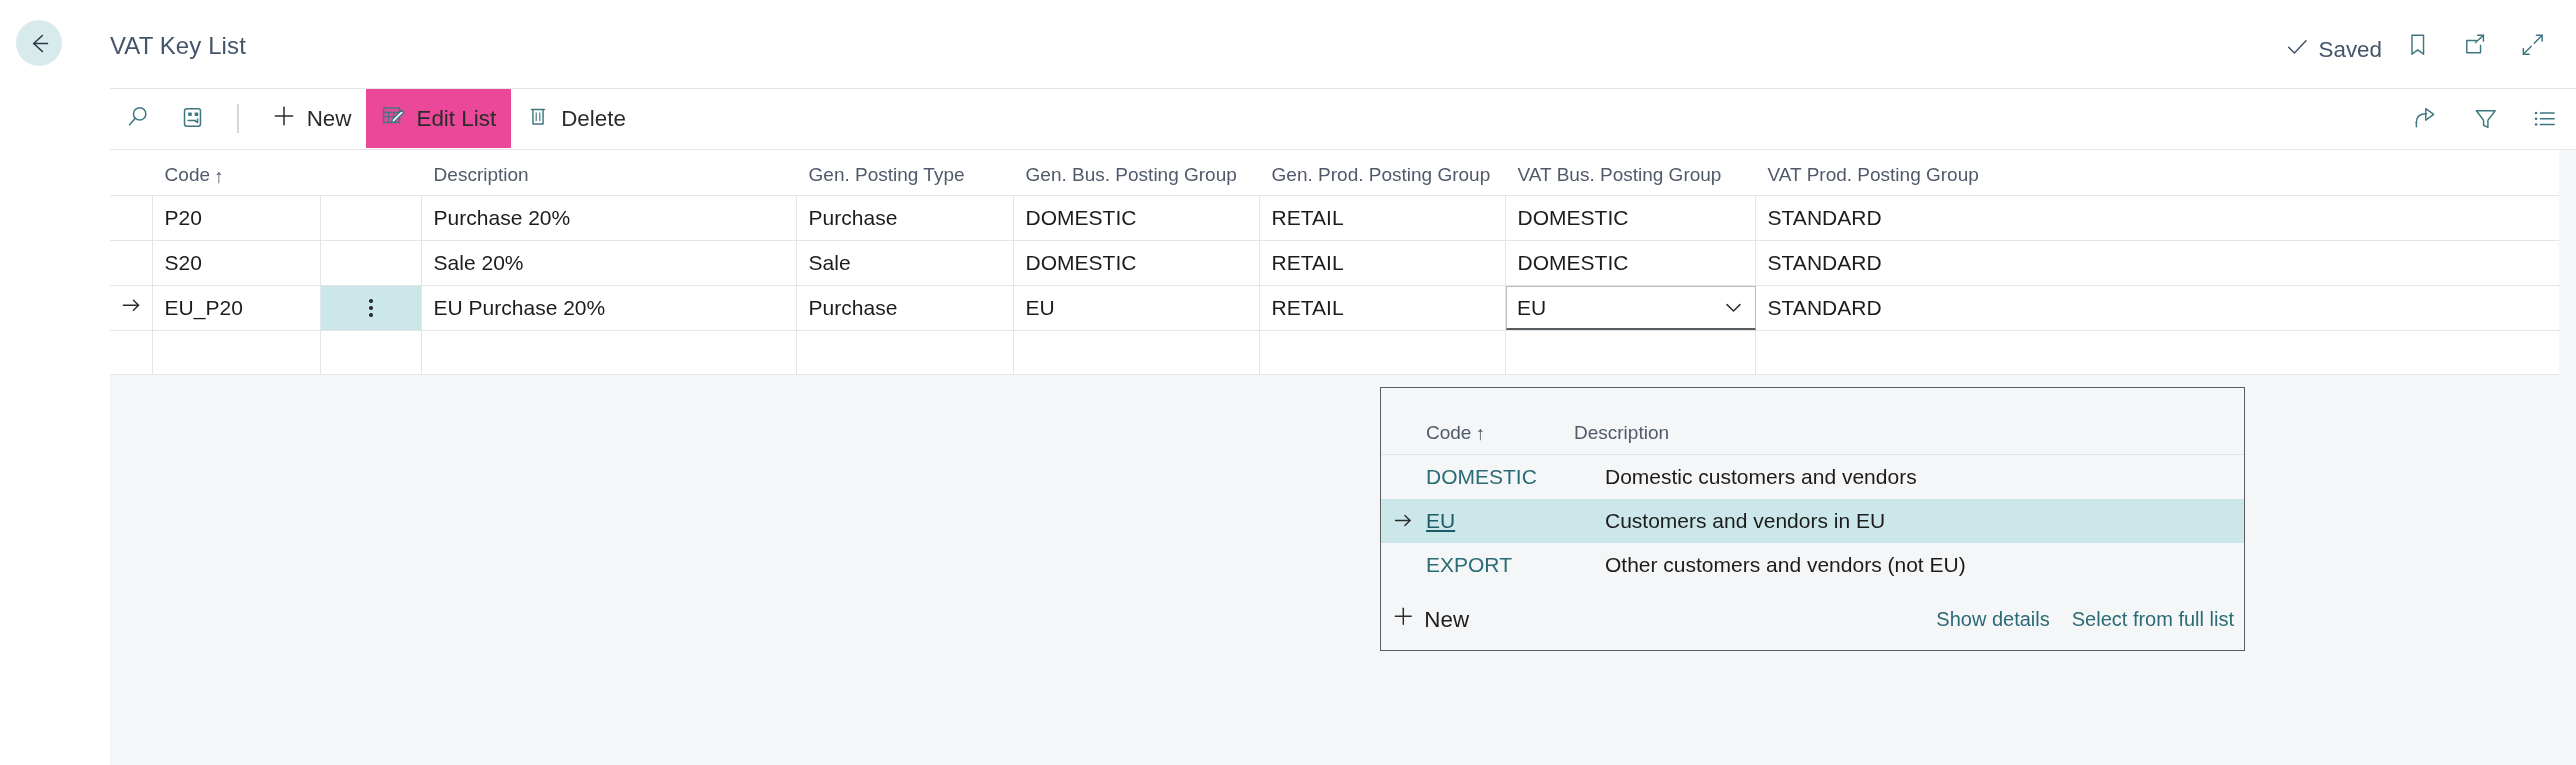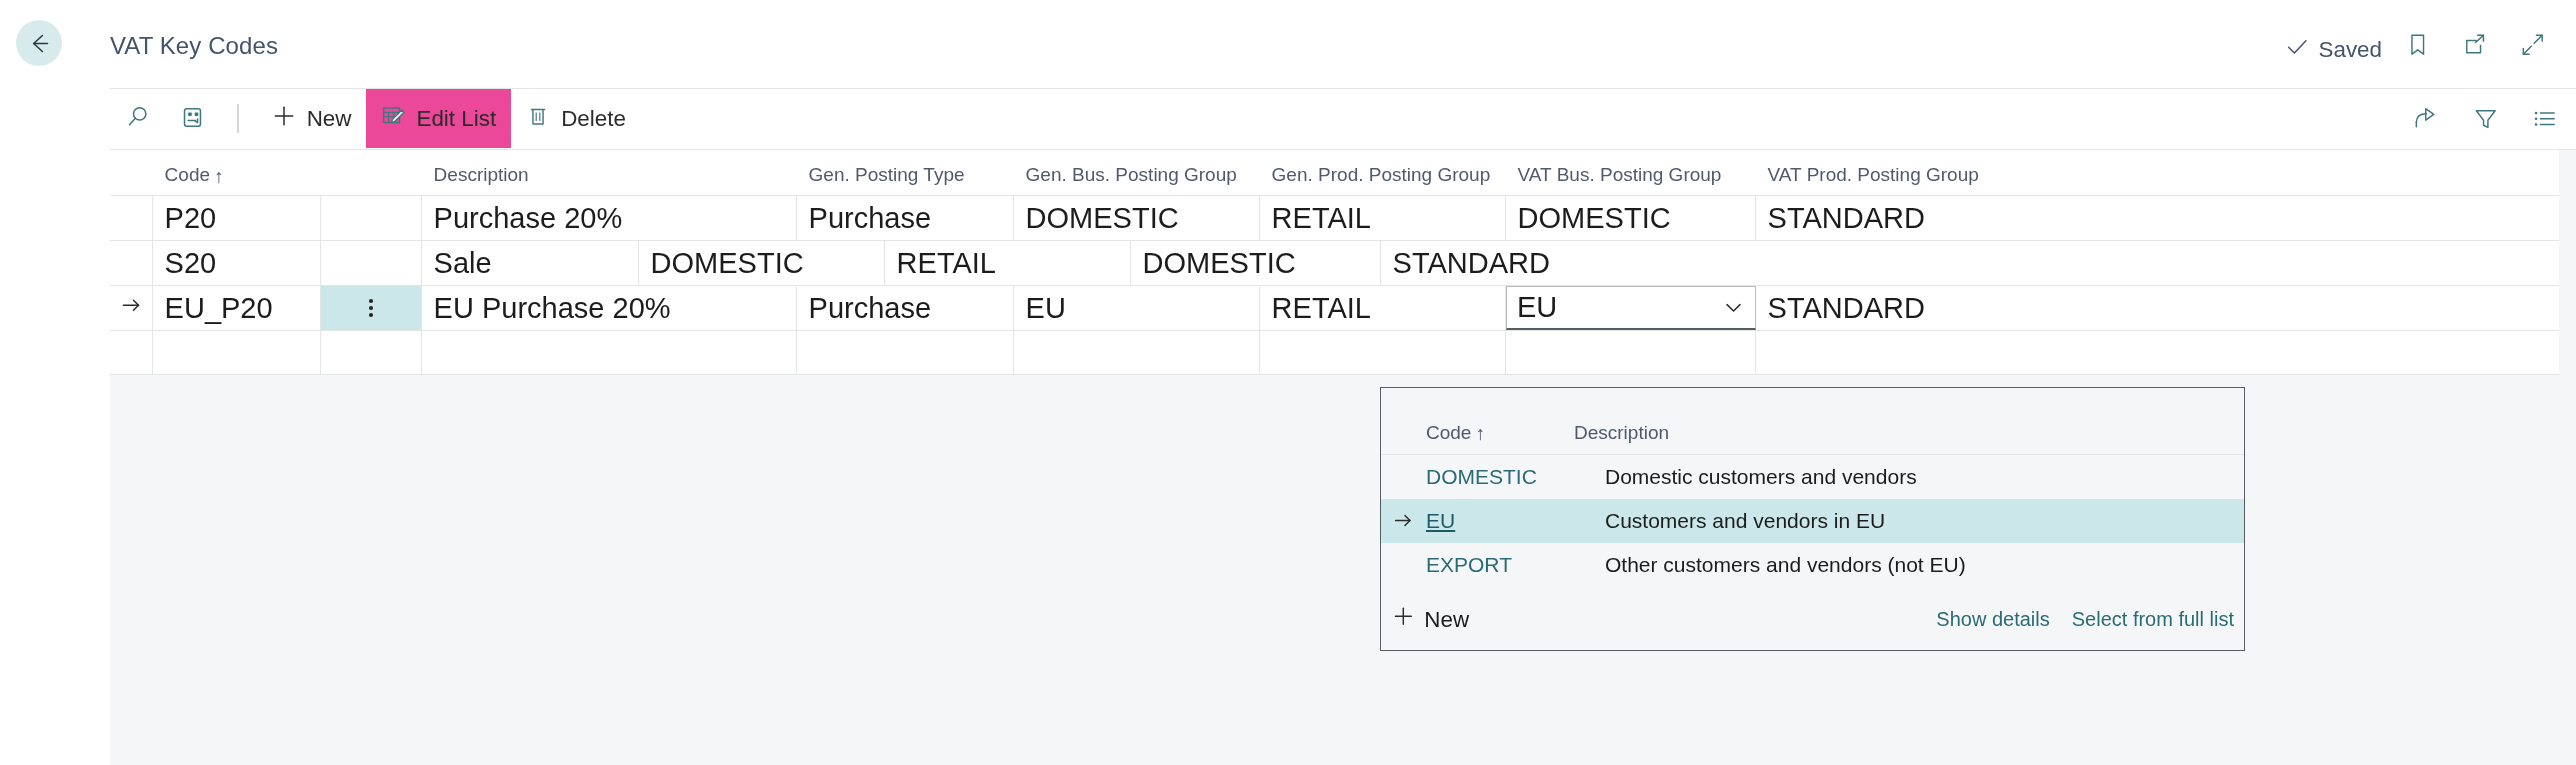--- a/index.html
+++ b/index.html
@@ -110,21 +110,21 @@
   }
   .sort-arrow { margin-left: 4.3px; position: relative; top: 1.4px; }
   .grid-row {
     display: flex; height: 45px; align-items: stretch;
     background: #ffffff;
     border-top: 1.4px solid #e3e5e6;
   }
   .grid-row.last { border-bottom: 1.4px solid #e3e5e6; }
   .cell {
     display: flex; align-items: center;
-    font-size: 29px; color: #1c1c1c;
+    font-size: 21px; color: #1c1c1c;
     border-right: 1.4px solid #e3e5e6;
     padding-left: 11.6px;
     white-space: nowrap; overflow: hidden;
   }
   .cell.noborder { border-right: none; }
   .cell.indicator {
     border-right: 1.4px solid #e3e5e6;
     justify-content: center; padding-left: 0;
   }
   .cell.menu {
@@ -240,21 +240,21 @@
 
     <div class="back-btn">
       <span>
         <svg width="29" height="29" viewBox="0 0 40 40" fill="none">
           <path d="M24 9 L12 20 L24 31" stroke="#2b3a42" stroke-width="2.2" stroke-linecap="round" stroke-linejoin="round"></path>
           <line x1="12" y1="20" x2="31" y2="20" stroke="#2b3a42" stroke-width="2.2" stroke-linecap="round"></line>
         </svg>
       </span>
     </div>
 
-    <div class="page-title">VAT Key Codes</div>
+    <div class="page-title">VAT Key List</div>
 
     <div class="saved-box">
       <span>
         <svg width="24.6" height="24.6" viewBox="0 0 34 34" fill="none">
           <path d="M5 17 L13 25 L29 8" stroke="#44546a" stroke-width="2.1" stroke-linecap="round" stroke-linejoin="round"></path>
         </svg>
       </span>
       <span class="lbl">Saved</span>
     </div>
 
@@ -400,20 +400,21 @@
       <div class="cell w-gbpg">DOMESTIC</div>
       <div class="cell w-gppg">RETAIL</div>
       <div class="cell w-vbpg">DOMESTIC</div>
       <div class="cell w-vppg noborder">STANDARD</div>
     </div>
 
     <div class="grid-row">
       <div class="cell indicator w-ind"></div>
       <div class="cell w-code">S20</div>
       <div class="cell menu w-menu"></div>
+      <div class="cell w-desc">Sale 20%</div>
       <div class="cell w-gpt">Sale</div>
       <div class="cell w-gbpg">DOMESTIC</div>
       <div class="cell w-gppg">RETAIL</div>
       <div class="cell w-vbpg">DOMESTIC</div>
       <div class="cell w-vppg noborder">STANDARD</div>
     </div>
 
     <div class="grid-row">
       <div class="cell indicator w-ind">
         <span class="arrow-ind">

